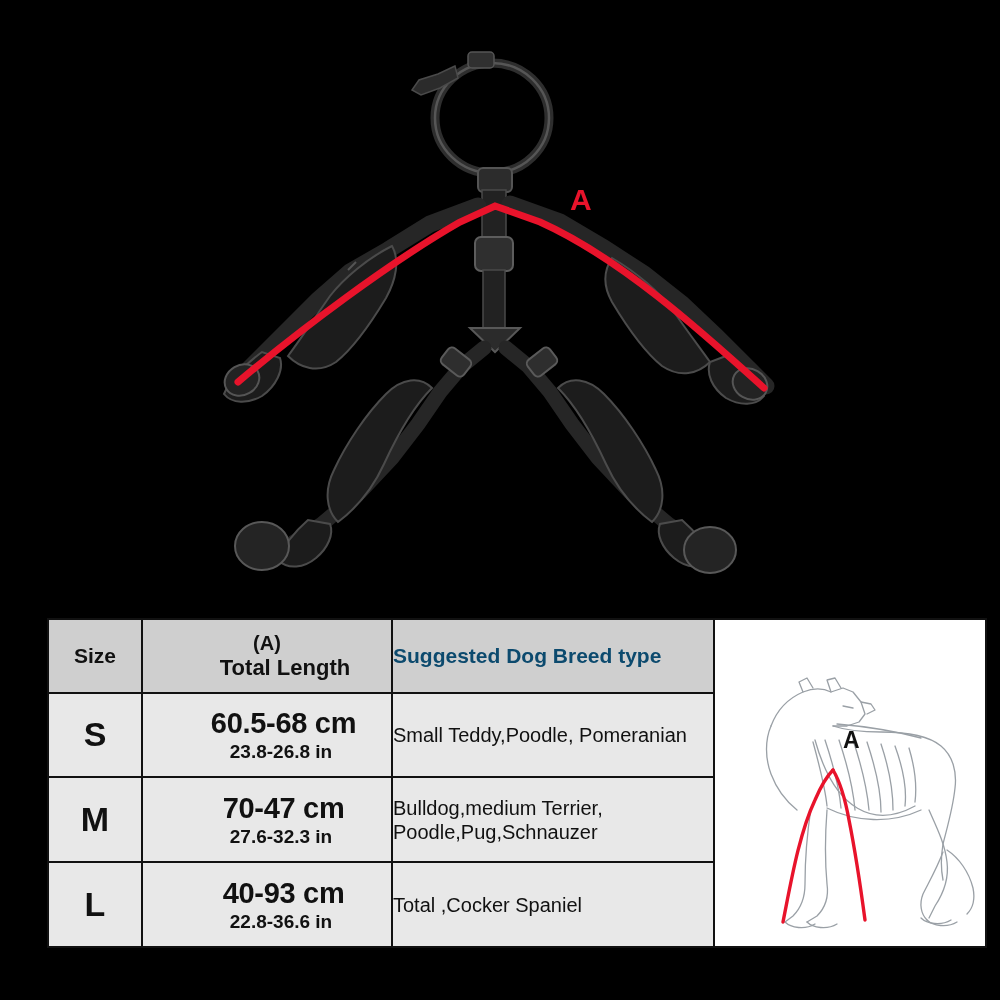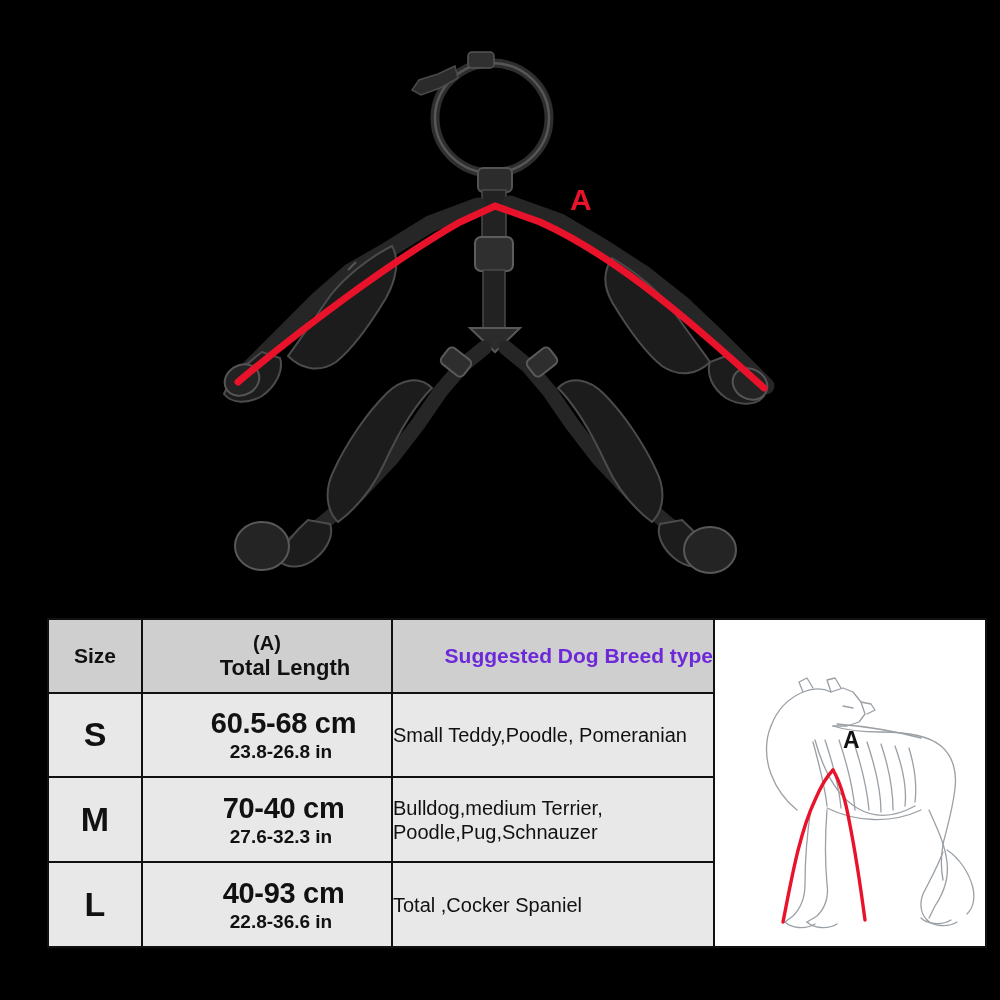--- a/index.html
+++ b/index.html
@@ -49,24 +49,24 @@
     background: #cfcfcf;
     text-align: center;
     font-size: 21px;
     font-weight: bold;
     color: #111;
     line-height: 1.15;
     padding: 6px 4px;
   }
   .hdr-breed {
     background: #cfcfcf;
-    text-align: right;
+    text-align: left;
     font-size: 21px;
     font-weight: bold;
-    color: #6d28d9;
+    color: #0c4a6e;
     padding: 6px 10px;
   }
   .hdr-a {
     display: block;
     font-size: 20px;
     font-weight: bold;
   }
   .hdr-len2 {
     display: block;
     font-size: 22px;
@@ -247,21 +247,21 @@
       <td class="cell-len">
         <span class="len-cm">60.5-68 cm</span>
         <span class="len-in">23.8-26.8 in</span>
       </td>
       <td class="cell-breed">Small Teddy,Poodle, Pomeranian</td>
     </tr>
 
     <tr>
       <td class="cell-size">M</td>
       <td class="cell-len">
-        <span class="len-cm">70-40 cm</span>
+        <span class="len-cm">70-47 cm</span>
         <span class="len-in">27.6-32.3 in</span>
       </td>
       <td class="cell-breed">Bulldog,medium Terrier, Poodle,Pug,Schnauzer</td>
     </tr>
 
     <tr>
       <td class="cell-size">L</td>
       <td class="cell-len">
         <span class="len-cm">40-93 cm</span>
         <span class="len-in">22.8-36.6 in</span>

